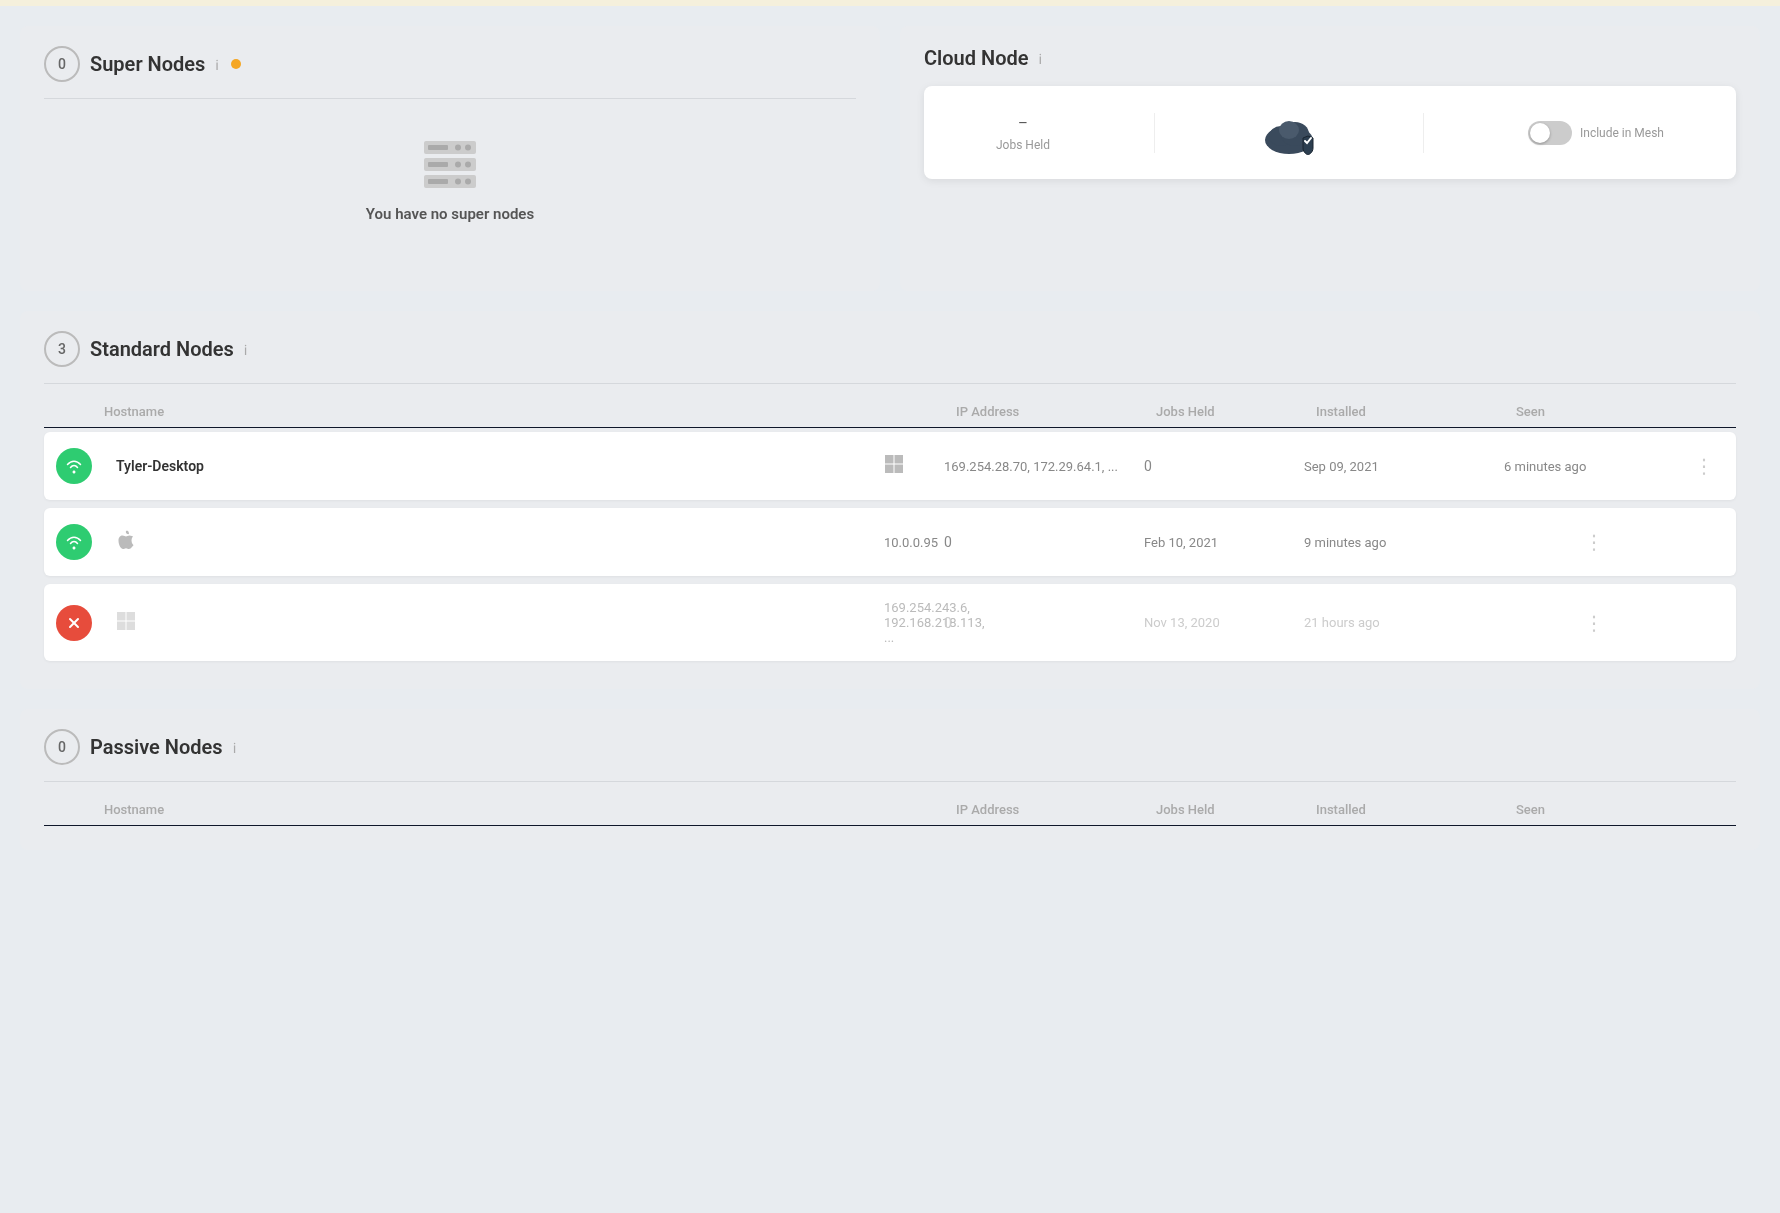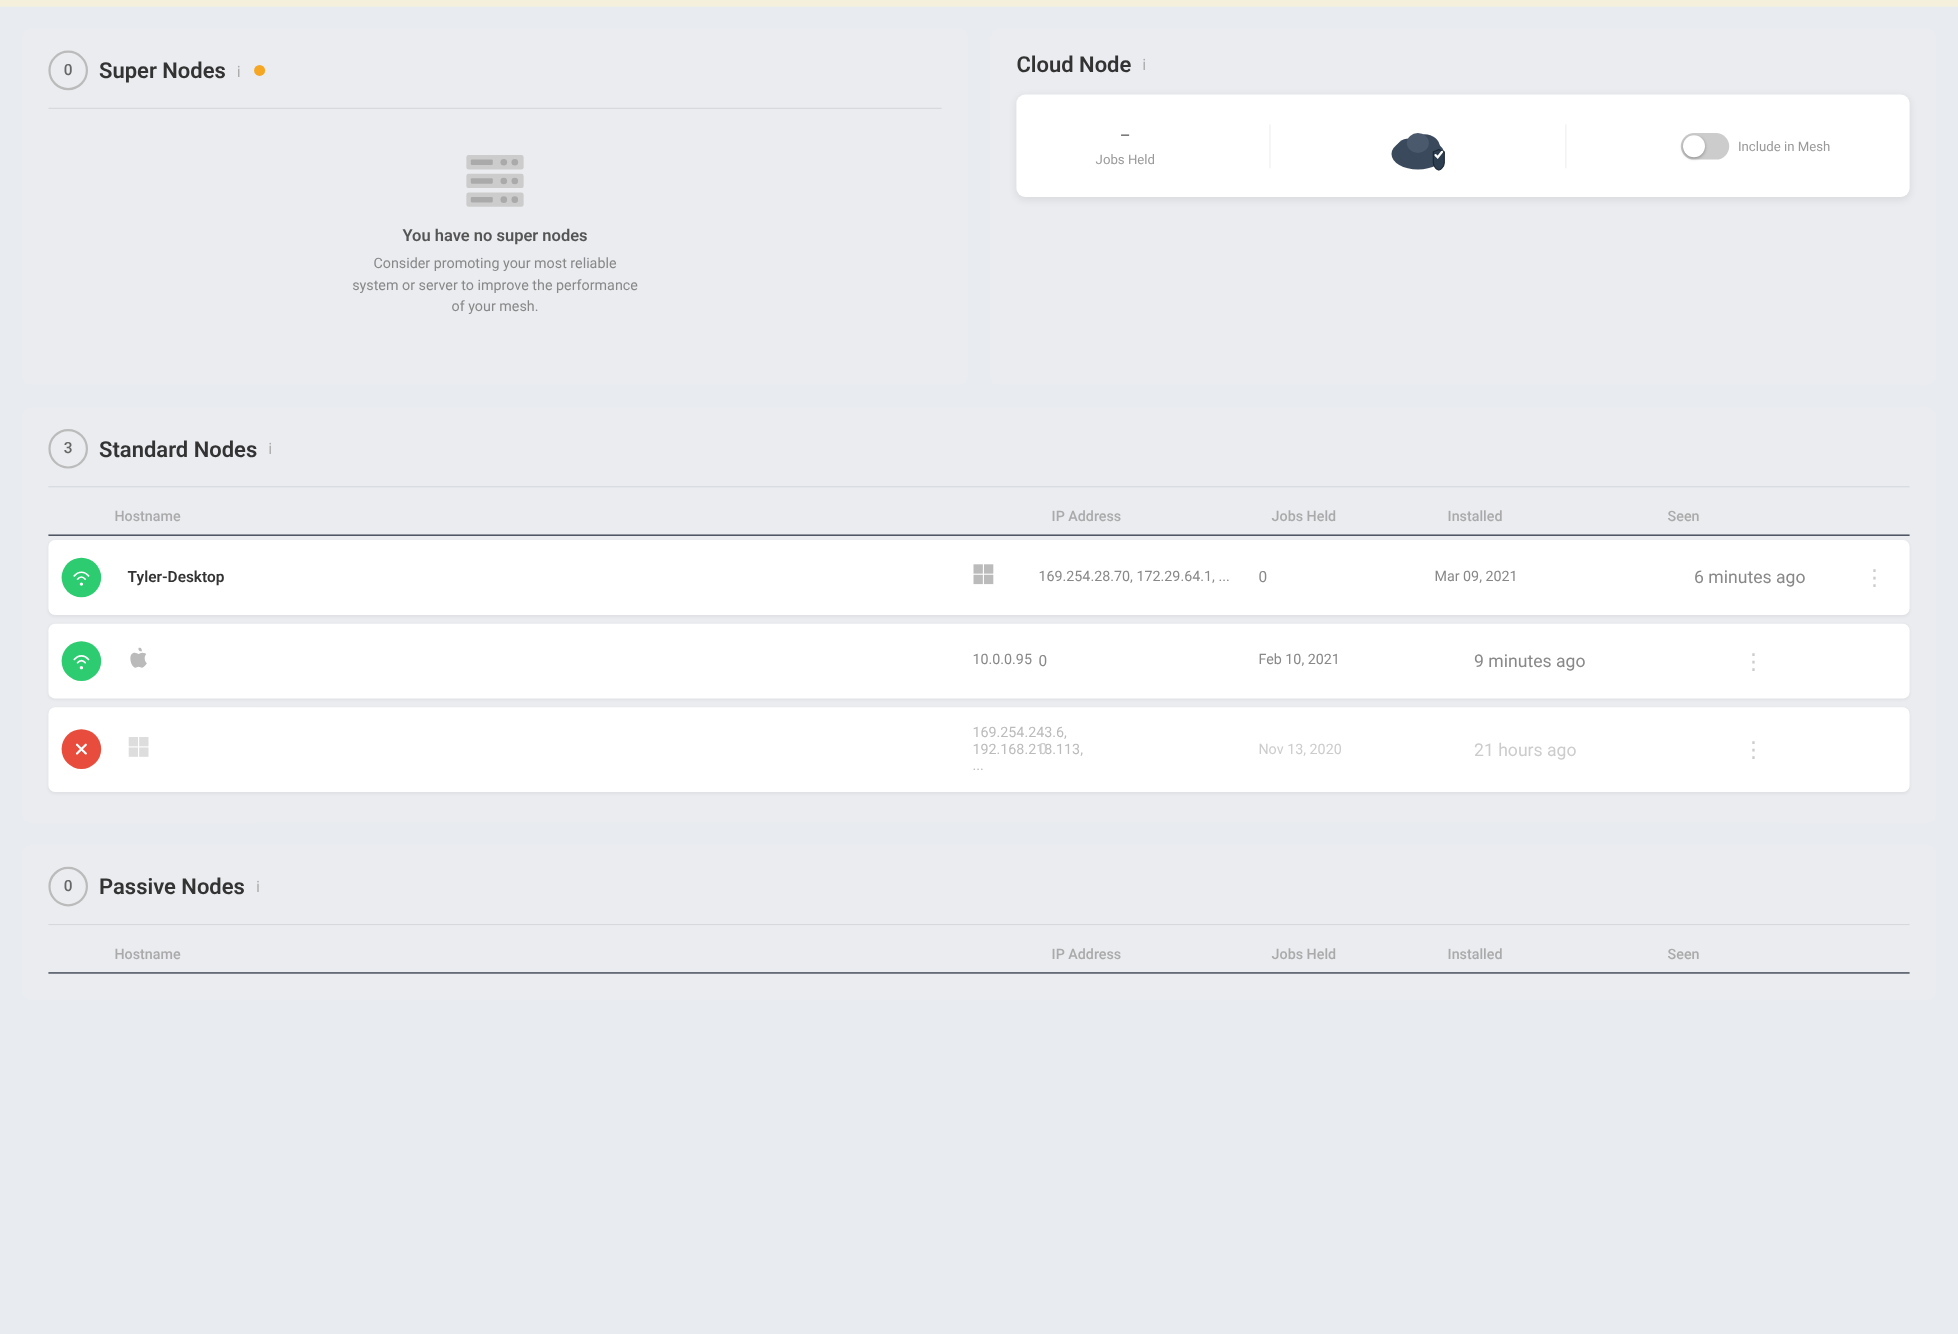--- a/index.html
+++ b/index.html
@@ -253,22 +253,21 @@
     .jobs-count {
       color: #888;
       font-size: 14px;
     }
     .installed-date {
       color: #888;
       font-size: 13px;
     }
     .seen-time {
       color: #888;
-      font-size: 16px;
-      margin-left: 36px;
+      font-size: 13px;
     }
     .row-menu {
       color: #ccc;
       font-size: 20px;
       cursor: pointer;
       text-align: center;
     }
     .passive-section {
       background: #eaecef;
       border-radius: 8px;
@@ -301,21 +300,20 @@
           <rect x="4" y="19" width="52" height="13" rx="2" fill="#ccc"></rect>
           <circle cx="48" cy="25.5" r="3" fill="#aaa"></circle>
           <circle cx="38" cy="25.5" r="3" fill="#aaa"></circle>
           <rect x="8" y="23" width="20" height="5" rx="1" fill="#aaa"></rect>
           <rect x="4" y="36" width="52" height="13" rx="2" fill="#ccc"></rect>
           <circle cx="48" cy="42.5" r="3" fill="#aaa"></circle>
           <circle cx="38" cy="42.5" r="3" fill="#aaa"></circle>
           <rect x="8" y="40" width="20" height="5" rx="1" fill="#aaa"></rect>
         </svg>
         <div class="empty-title">You have no super nodes</div>
-        <div class="empty-desc">Consider promoting your most reliable system or server to improve the performance of your mesh.</div>
       </div>
     </div>
 
     <div class="right-section">
       <div class="section-header">
         <span class="section-title">Cloud Node</span>
         <span class="info-icon">ℹ</span>
       </div>
       <div class="cloud-card">
         <div class="cloud-card-stats">
@@ -385,21 +383,21 @@
       <div class="os-icon">
         <svg width="20" height="20" viewBox="0 0 20 20" xmlns="http://www.w3.org/2000/svg">
           <rect x="1" y="1" width="8.5" height="8.5" fill="#bbb"></rect>
           <rect x="10.5" y="1" width="8.5" height="8.5" fill="#bbb"></rect>
           <rect x="1" y="10.5" width="8.5" height="8.5" fill="#bbb"></rect>
           <rect x="10.5" y="10.5" width="8.5" height="8.5" fill="#bbb"></rect>
         </svg>
       </div>
       <div class="ip-address">169.254.28.70, 172.29.64.1, ...</div>
       <div class="jobs-count">0</div>
-      <div class="installed-date">Mar 09, 2021</div>
+      <div class="installed-date">Sep 09, 2021</div>
       <div class="seen-time">6 minutes ago</div>
       <div class="row-menu">⋮</div>
     </div>
 
     <div class="table-row">
       <div>
         <div class="status-dot green">
           <svg width="18" height="18" viewBox="0 0 18 18" fill="none" xmlns="http://www.w3.org/2000/svg">
             <path d="M9 13.5 C9.8 13.5 10.5 14.2 10.5 15 C10.5 15.8 9.8 16.5 9 16.5 C8.2 16.5 7.5 15.8 7.5 15 C7.5 14.2 8.2 13.5 9 13.5Z" fill="white"></path>
             <path d="M5.5 10.5 C6.5 9.2 7.7 8.5 9 8.5 C10.3 8.5 11.5 9.2 12.5 10.5" stroke="white" stroke-width="1.5" fill="none" stroke-linecap="round"></path>

